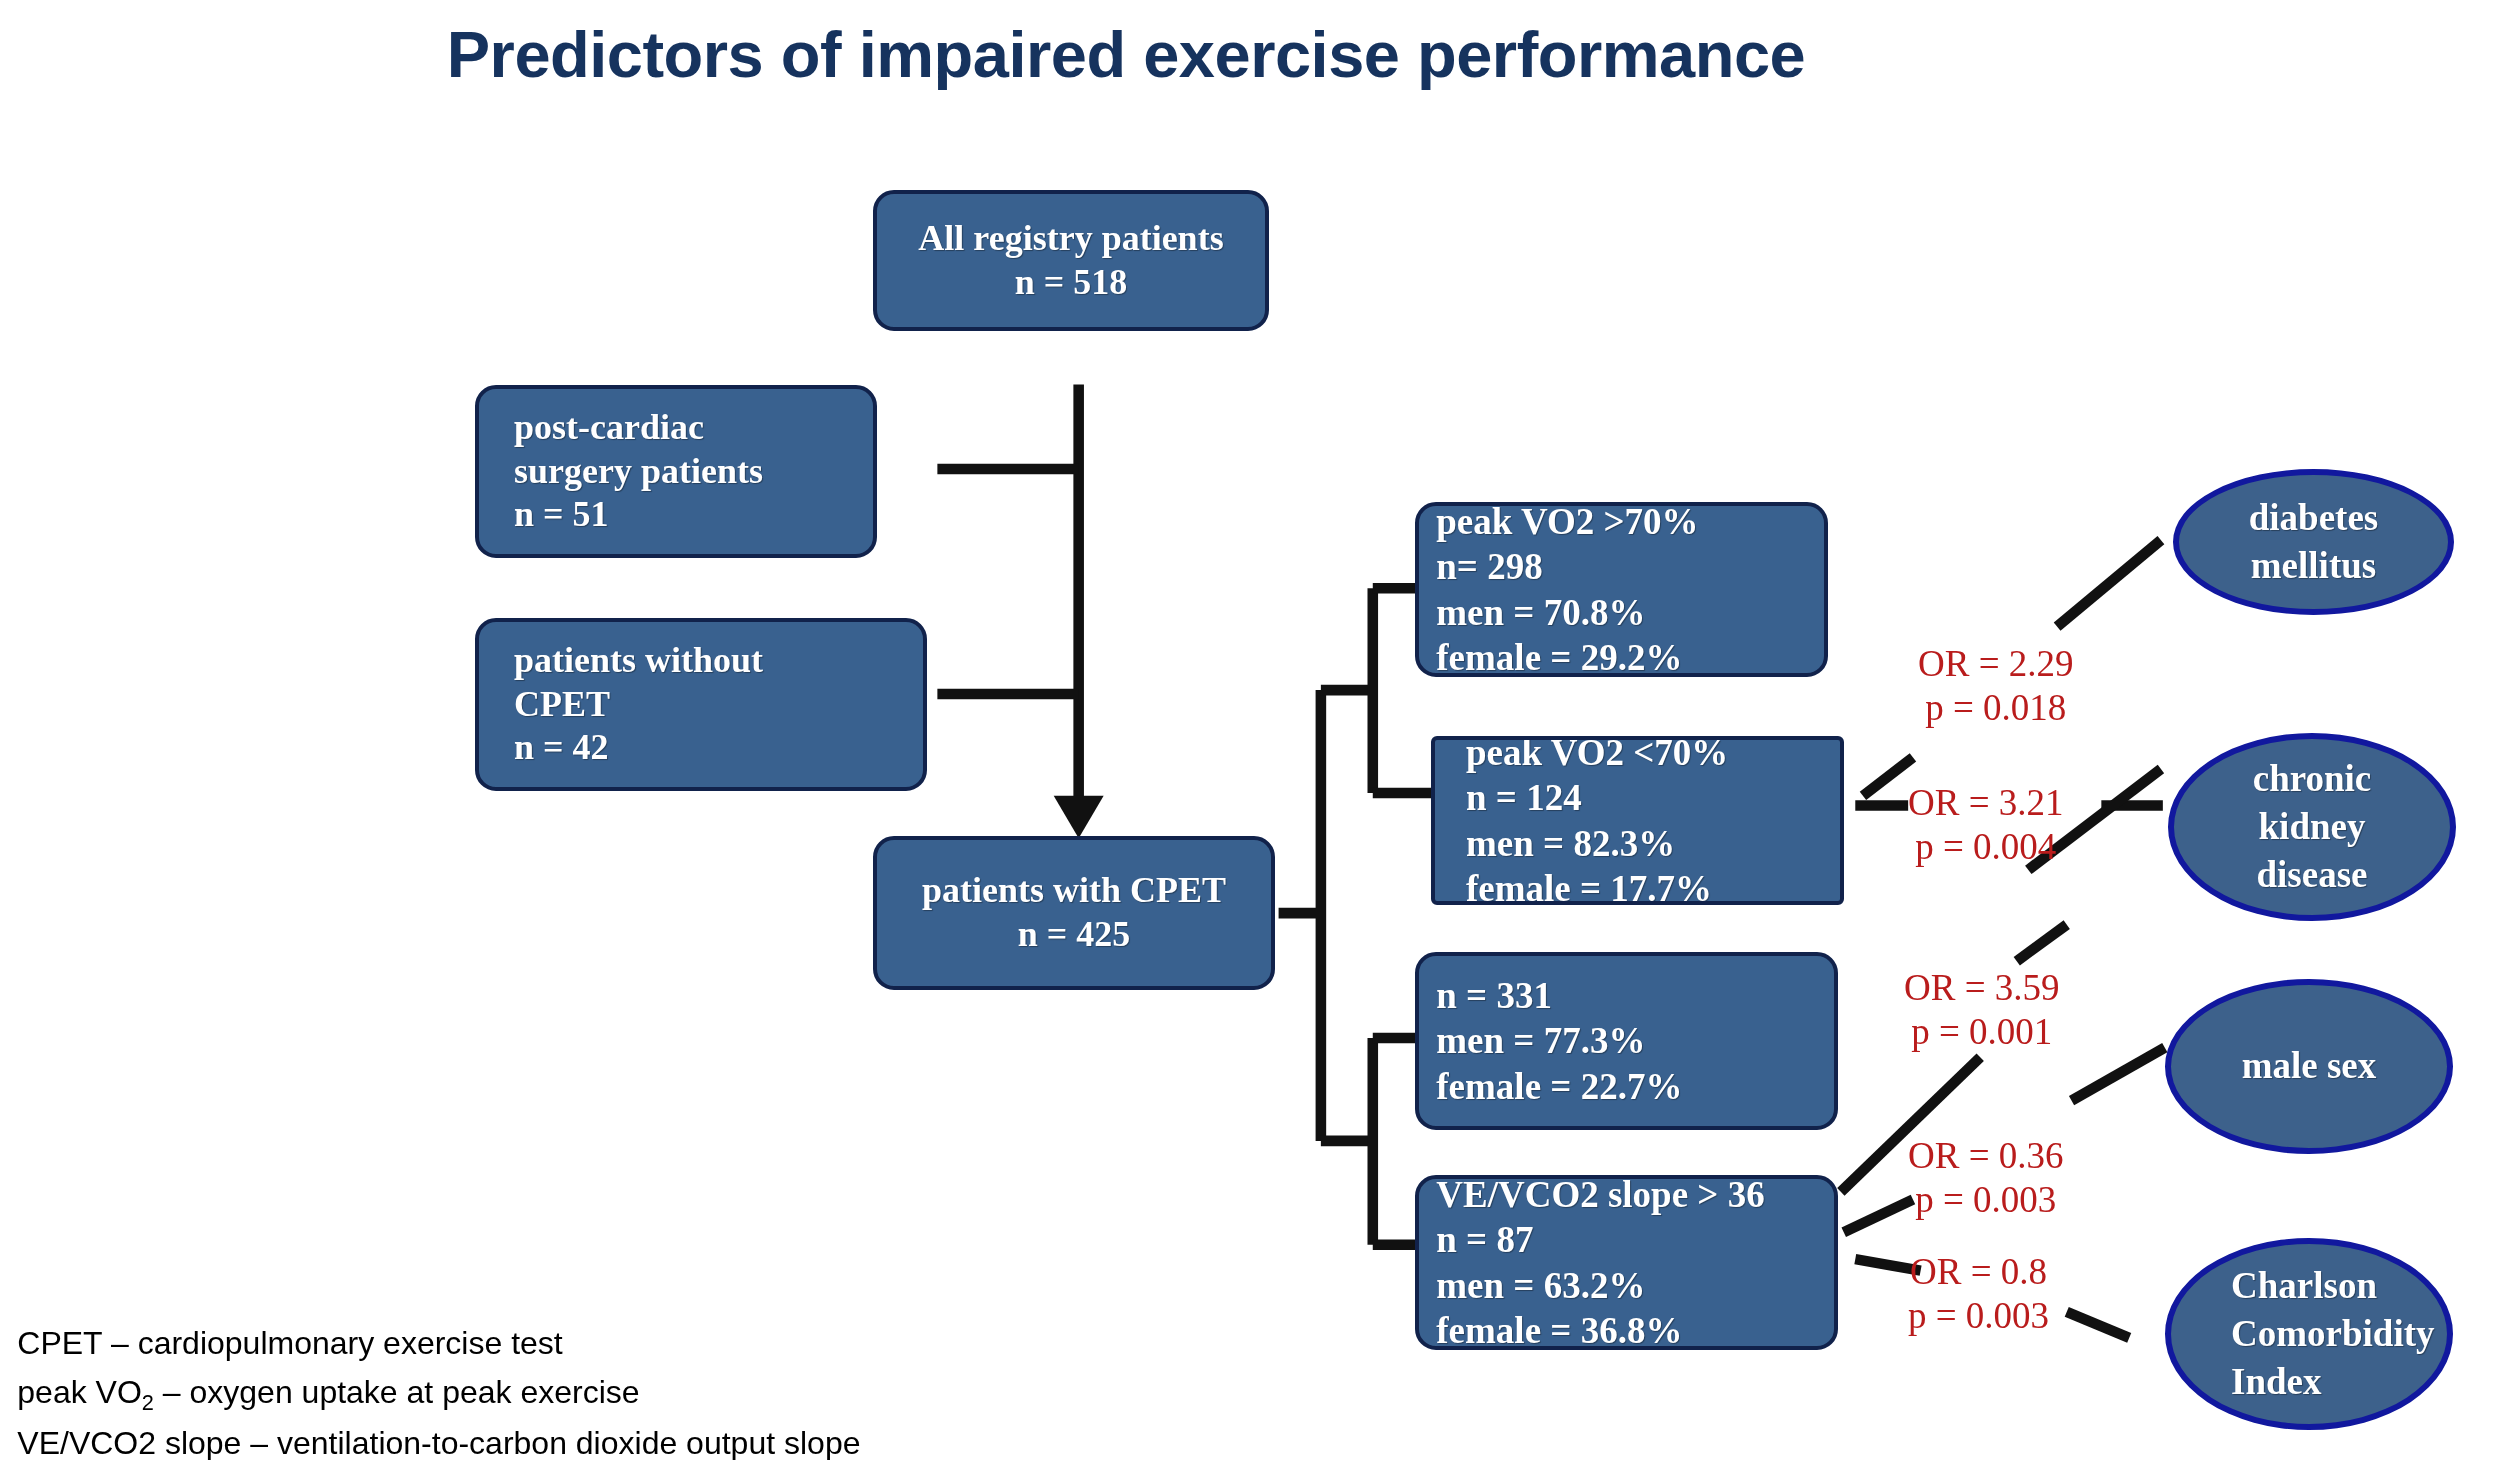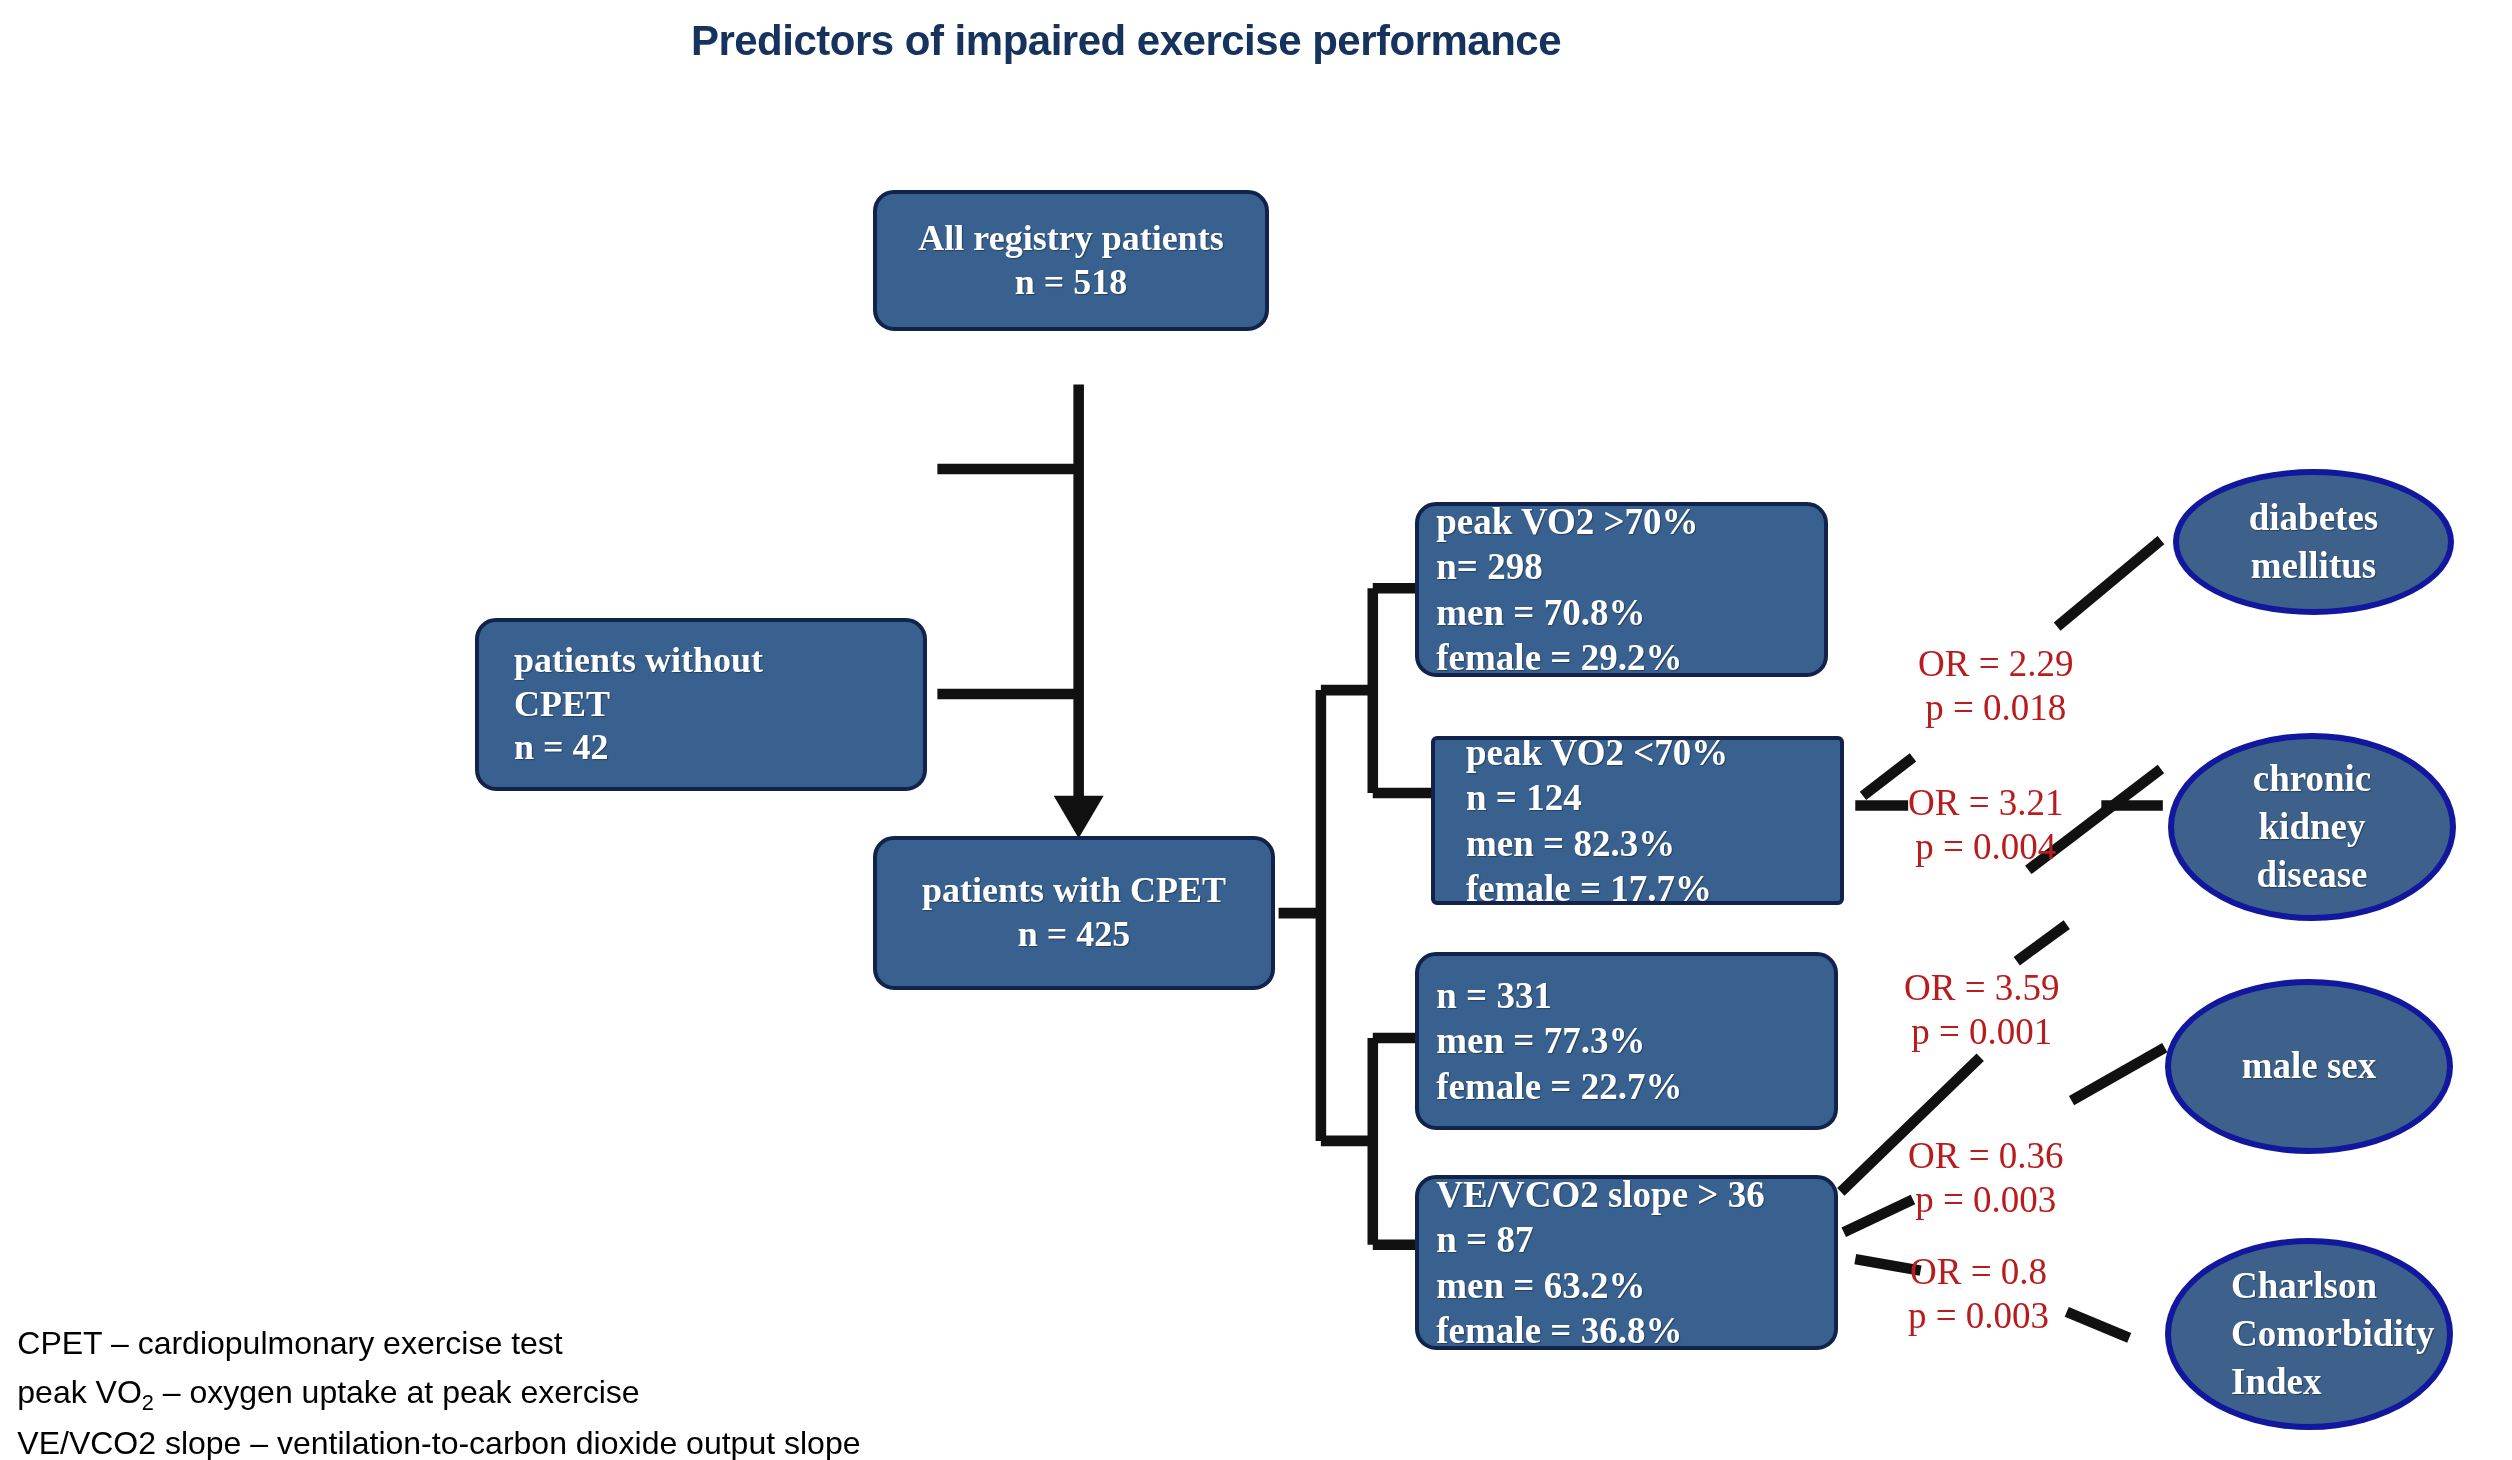--- a/index.html
+++ b/index.html
@@ -25,21 +25,21 @@
 
   
   .title {
     position: absolute;
     left: 0;
     top: 17.3px;
     width: 2252px;
     text-align: center;
     font-family: "Liberation Sans", sans-serif;
     font-weight: bold;
-    font-size: 42px;
+    font-size: 65px;
     letter-spacing: -0.5px;
     color: #16335e;
     white-space: nowrap;
   }
 
   
   .fbox {
     position: absolute;
     box-sizing: border-box;
     background: #39618f;
@@ -194,20 +194,25 @@
       <line x1="1930" y1="1310" x2="1998" y2="1322"></line>
       <line x1="2150" y1="1365" x2="2215" y2="1392"></line>
     </g>
   </svg>
 
   <div class="fbox center" id="box-all">
     <span class="ln">All registry patients</span>
     <span class="ln">n = 518</span>
   </div>
 
+  <div class="fbox leftal" id="box-postcardiac">
+    <span class="ln">post-cardiac</span>
+    <span class="ln">surgery patients</span>
+    <span class="ln">n = 51</span>
+  </div>
 
   <div class="fbox leftal" id="box-nocpet">
     <span class="ln">patients without</span>
     <span class="ln">CPET</span>
     <span class="ln">n = 42</span>
   </div>
 
   <div class="fbox center" id="box-withcpet">
     <span class="ln">patients with CPET</span>
     <span class="ln">n = 425</span>

